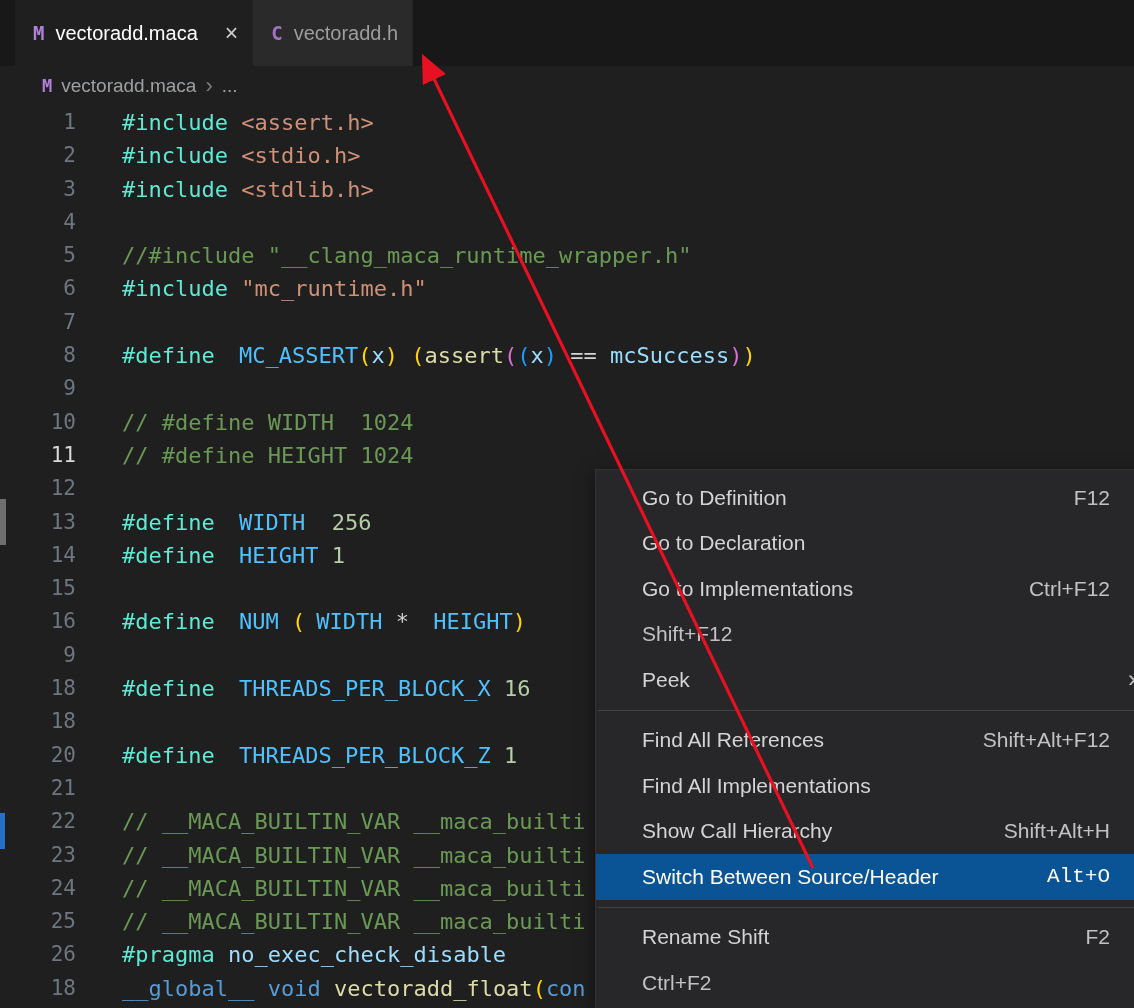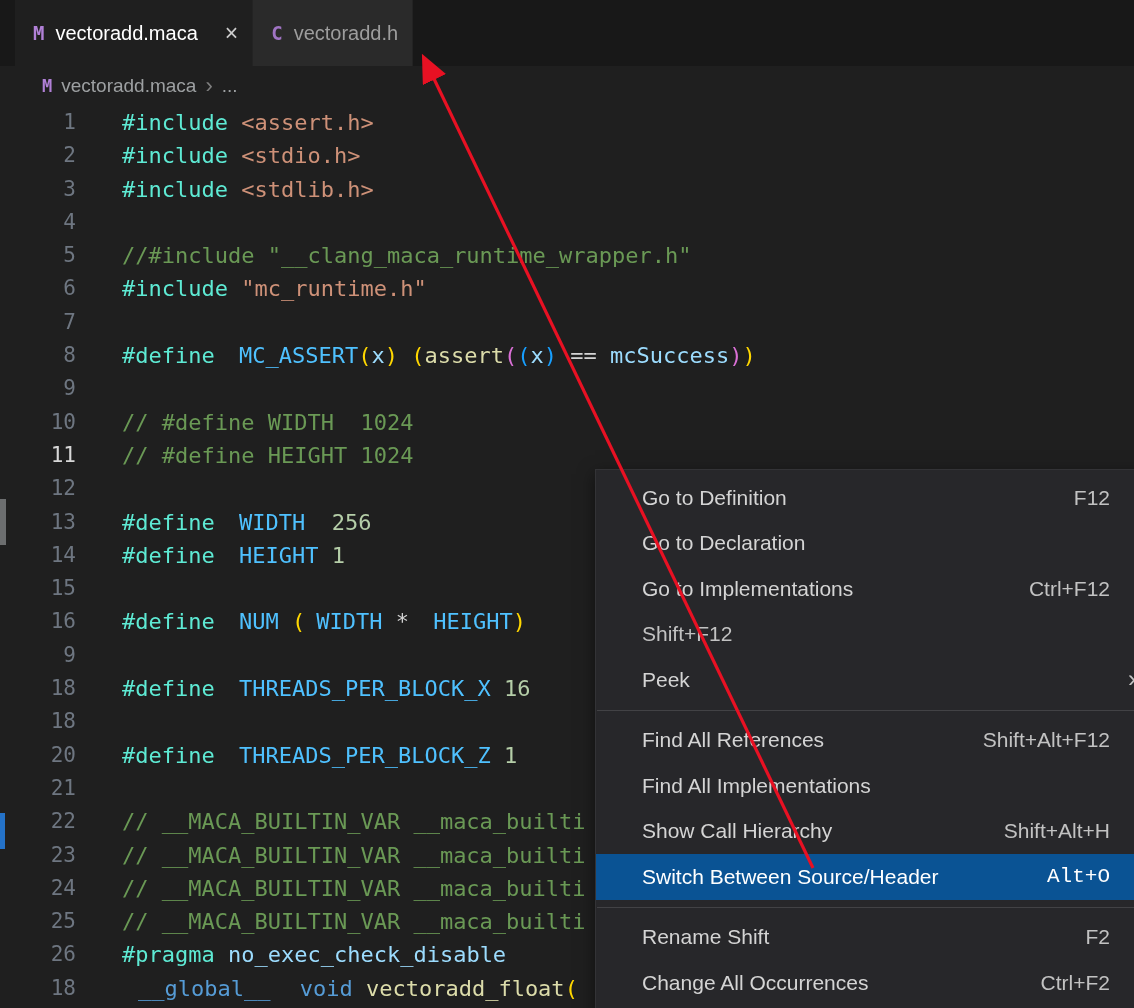--- a/index.html
+++ b/index.html
@@ -32,21 +32,21 @@
   .lnum.active { color:#d7d7d7; }
   .code { margin-left:46px; }
 
   .tk-kw    { color:#5eead4; }
   .tk-macro { color:#4FC1FF;padding-left:11px; }
   .tk-var   { color:#9CDCFE; }
   .tk-fn    { color:#DCDCAA; }
   .tk-num   { color:#B5CEA8; }
   .tk-str   { color:#CE9178; }
   .tk-com   { color:#6A9955; }
-  .tk-type  { color:#569CD6;margin-left:16px; }
+  .tk-type  { color:#569CD6; }
   .tk-op    { color:#d4d4d4; }
   .tk-p1    { color:#FFD700; }
   .tk-p2    { color:#DA70D6; }
   .tk-p3    { color:#179FFF; }
   .tk-plain { color:#cccccc; }
   .tk-u     { text-decoration-color:rgba(205,142,112,.9);
               text-underline-offset:5px; text-decoration-thickness:1.5px; }
 
   
   .menu { position:absolute; left:595px; top:469px; width:552px; z-index:10;
@@ -159,21 +159,20 @@
     <div class="mitem hl" style="background: rgb(10, 83, 148);">
       <span class="lab">Switch Between Source/Header</span>
       <span class="sc">Alt+O</span>
     </div>
     <div class="msep"></div>
     <div class="mitem">
       <span class="lab">Rename Shift</span>
       <span class="sc">F2</span>
     </div>
     <div class="mitem">
-      <span class="lab">Change All Occurrences</span>
       <span class="sc">Ctrl+F2</span>
     </div>
   </div>
 
 <svg class="arrow-svg" width="1134" height="1008">
   <defs>
     <marker id="ah" markerWidth="10" markerHeight="10" refX="7.5" refY="4" orient="auto">
       <path id="ah-path" d="M0,0 L9,4 L0,8 z" fill="#e81123"></path>
     </marker>
   </defs>

